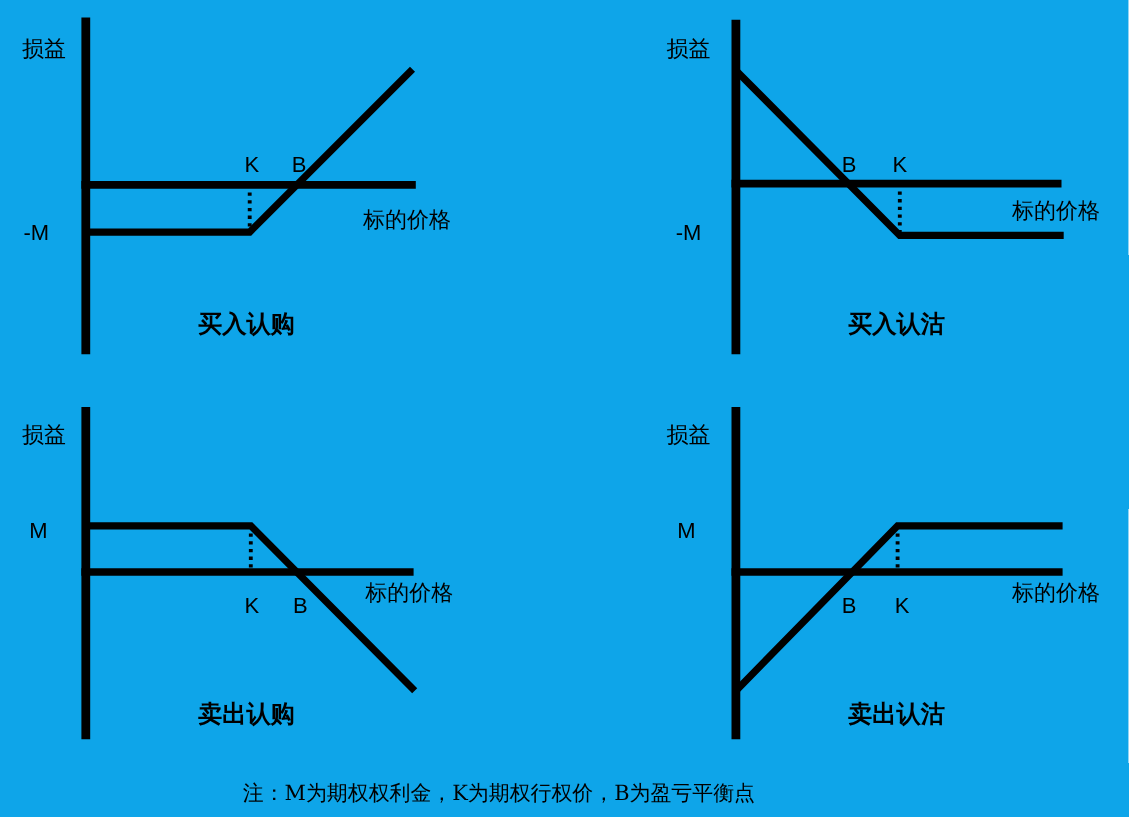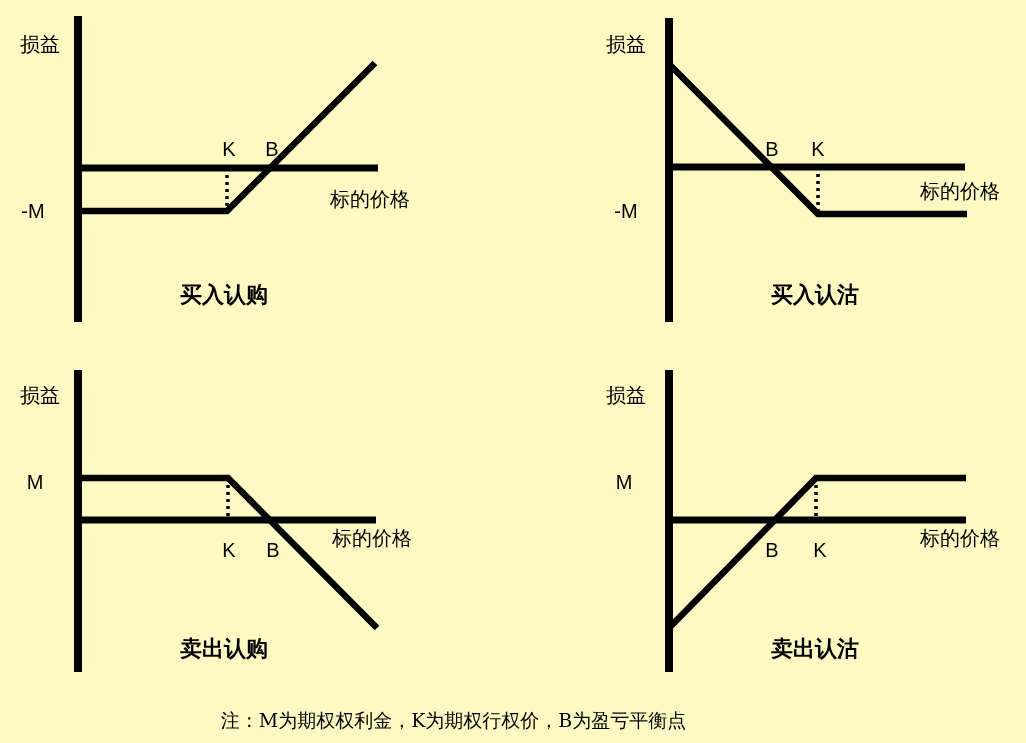--- a/index.html
+++ b/index.html
@@ -1,21 +1,21 @@
 <!DOCTYPE html>
 <html><head>
 <meta charset="utf-8">
 <title>Option Payoff Diagrams</title>
 <style>
   html, body { margin: 0; padding: 0; background: #ffffff; }
   .figure {
     position: relative;
     width: 1026px;
     height: 743px;
-    background: #fef9c3;
+    background: #0ea5e9;
     font-family: "Liberation Sans", sans-serif;
     overflow: hidden;
   }
   .panel { position: absolute; display: block; }
   .panel-tl { left: 0;     top: 0;     }
   .panel-tr { left: 513px; top: 0;     }
   .panel-bl { left: 0;     top: 340px; }
   .panel-br { left: 513px; top: 340px; }
   .axis      { stroke: #000000; fill: none; }
   .payoff    { stroke: #000000; fill: none; }

